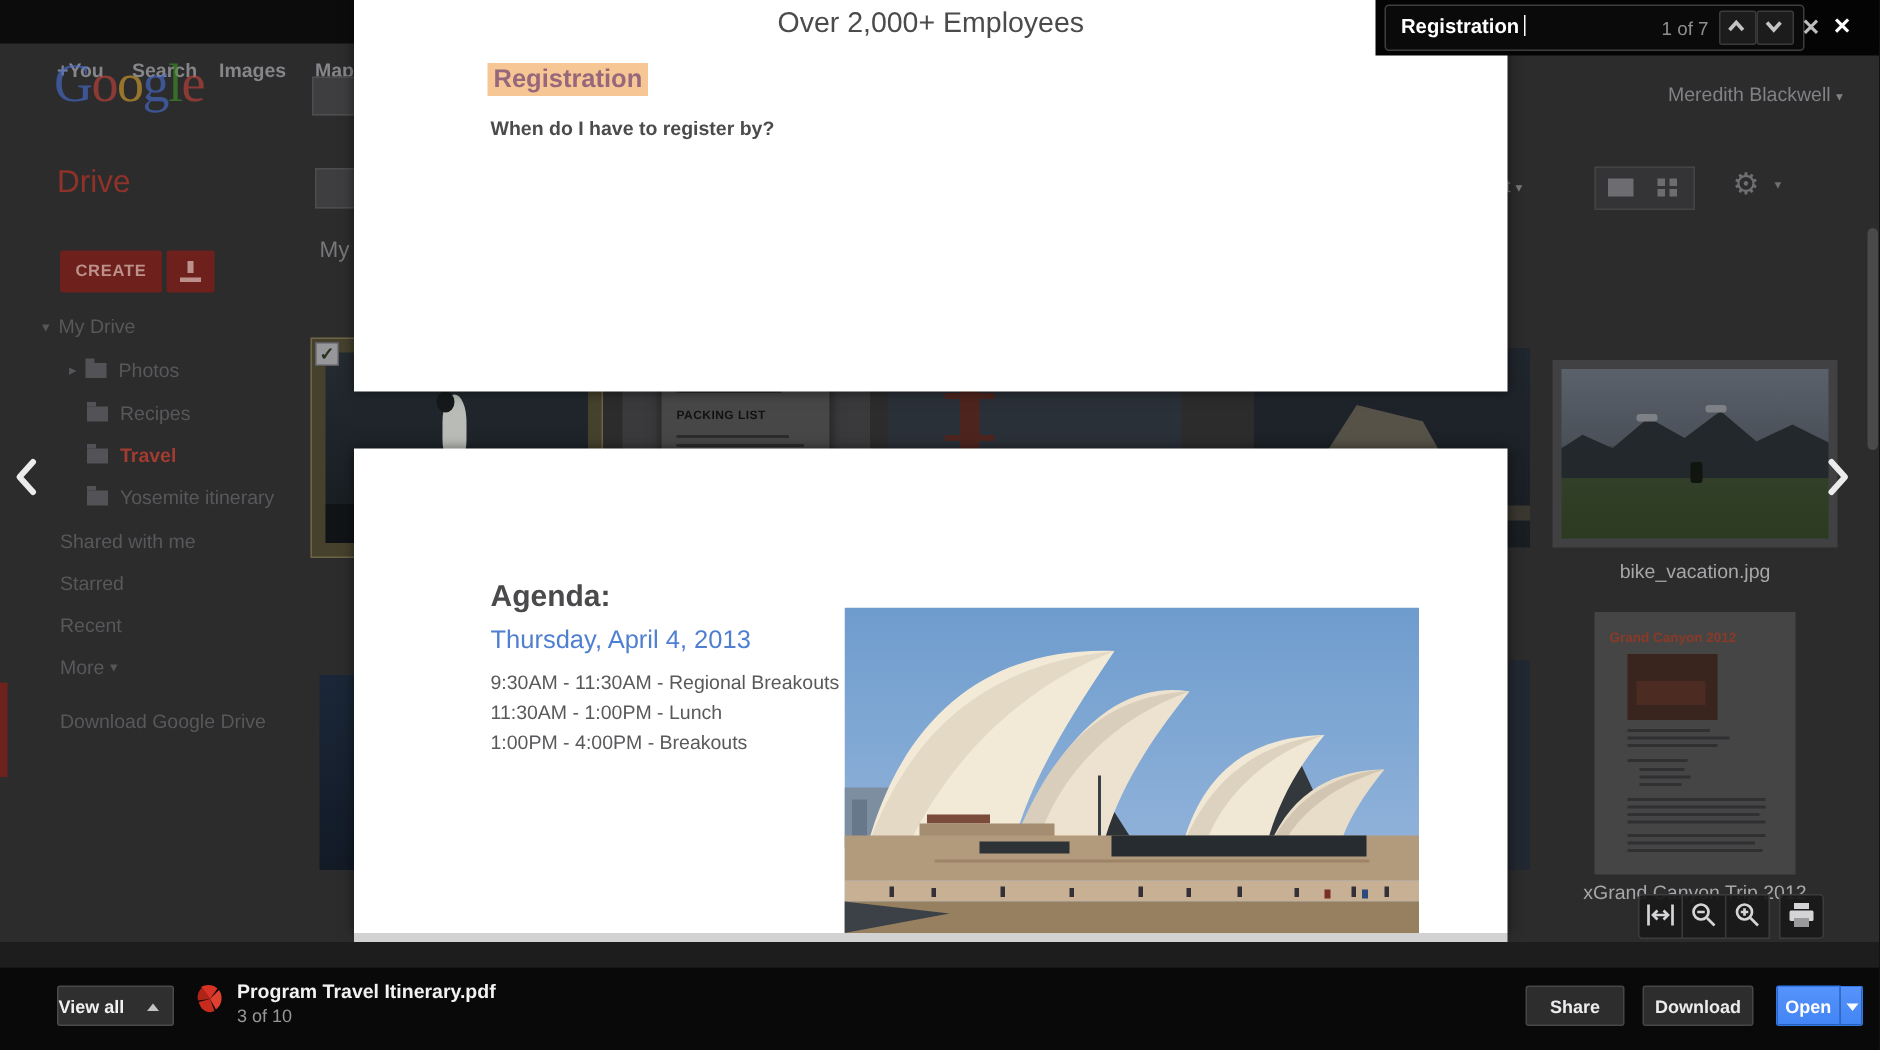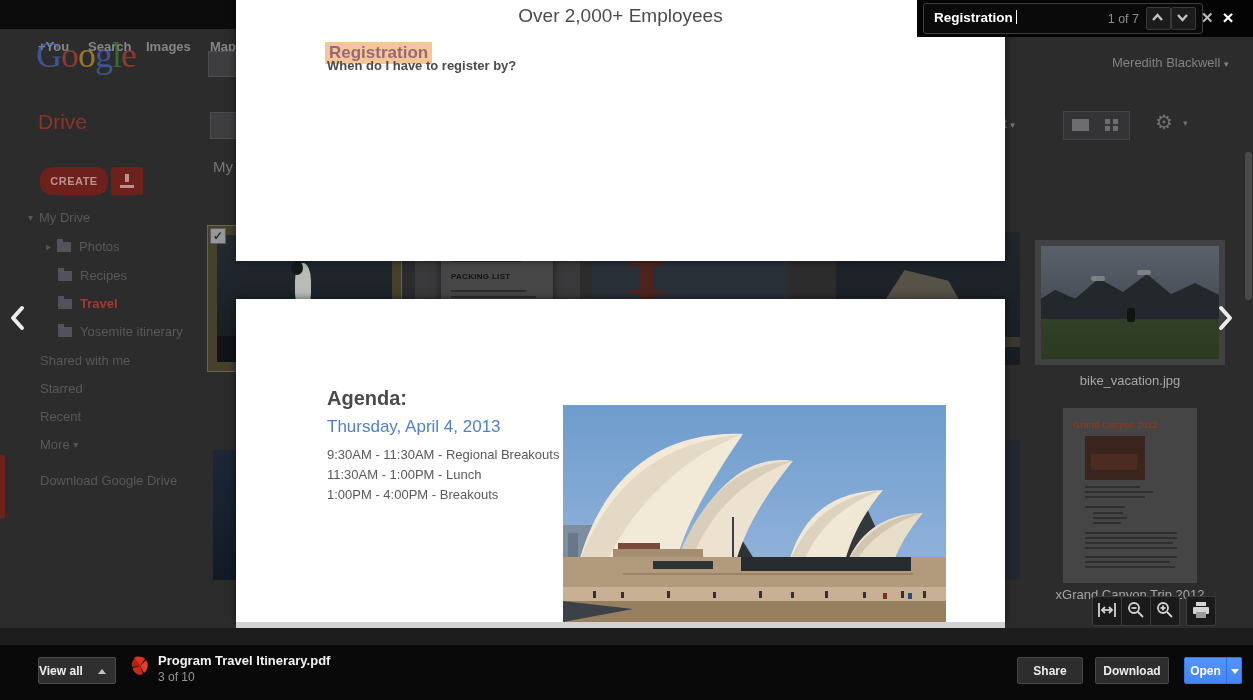--- a/index.html
+++ b/index.html
@@ -14,21 +14,21 @@
 
   .glogo{left:36px;top:34px;font-family:"Liberation Serif",serif;font-size:36px;font-weight:normal;letter-spacing:-1px;opacity:.62;z-index:1;}
   .glogo span:nth-child(1){color:#4a6fd4}.glogo span:nth-child(2){color:#c6443a}
   .glogo span:nth-child(3){color:#d9a32a}.glogo span:nth-child(4){color:#4a6fd4}
   .glogo span:nth-child(5){color:#3f9427}.glogo span:nth-child(6){color:#c6443a}
 
   .gsearchbox{left:208px;top:51px;width:29px;height:24px;background:#3e3e40;border:1px solid #4d4d4f;z-index:1;}
   .dsearchbox{left:210px;top:112px;width:27px;height:25px;background:#3e3e40;border:1px solid #4d4d4f;z-index:1;}
   .drive-word{left:38px;top:110px;font-size:21px;color:#8f322a;z-index:1;}
 
-  .create-btn{left:40px;top:167px;width:68px;height:28px;background:#6e211c;border-radius:12px;color:#bd918b;
+  .create-btn{left:40px;top:167px;width:68px;height:28px;background:#6e211c;border-radius:2px;color:#bd918b;
     font-size:11px;font-weight:bold;letter-spacing:.5px;text-align:center;line-height:28px;z-index:1;}
   .upload-btn{left:111px;top:167px;width:32px;height:28px;background:#6e211c;border-radius:2px;z-index:1;}
   .upload-glyph{position:absolute;left:9px;top:7px;width:14px;height:14px;}
   .upload-glyph::before{content:"";position:absolute;left:5px;top:0;width:4px;height:8px;background:#bd918b;}
   .upload-glyph::after{content:"";position:absolute;left:0;bottom:0;width:14px;height:3px;background:#bd918b;}
 
   .snav{z-index:1;font-size:13px;color:#58585b;}
   .snav .tri{display:inline-block;color:#55555a;font-size:10px;margin-right:6px;vertical-align:1px;}
   .folder-ic{display:inline-block;position:relative;width:14px;height:10px;background:#525257;margin-right:8px;vertical-align:-1px;}
   .folder-ic::before{content:"";position:absolute;left:0;top:-3px;width:6px;height:3px;background:#525257;}
@@ -86,21 +86,21 @@
   .bg-scrollbar{left:1245px;top:152px;width:7px;height:148px;background:#4a4a4c;border-radius:4px;z-index:1;}
 
   
   .page{background:#fff;box-shadow:0 0 8px rgba(0,0,0,.55);z-index:10;}
   .page1{left:236px;top:0;width:769px;height:261px;}
   .page2{left:236px;top:299px;width:769px;height:323px;}
   .page3strip{left:236px;top:622px;width:769px;height:6px;background:#d2d2d2;z-index:10;}
 
   .doc-title{position:absolute;left:0;top:5px;width:100%;text-align:center;font-size:19px;color:#4b4b4d;}
   .doc-h1{position:absolute;left:89px;top:42px;background:#f6c794;color:#97687c;font-weight:bold;font-size:17px;padding:1px 4px;}
-  .doc-q{position:absolute;left:91px;top:58px;font-size:13px;font-weight:bold;color:#4b4b4d;text-align:right;}
+  .doc-q{position:absolute;left:91px;top:78px;font-size:13px;font-weight:bold;color:#4b4b4d;text-align:right;}
   .doc-para{position:absolute;left:91px;top:90px;width:610px;font-size:13px;color:#59595b;line-height:20px;}
   .hl{background:#f8f29c;color:#8e8e4a;}
 
   .agenda-h{position:absolute;left:91px;top:88px;font-size:20px;font-weight:bold;color:#4a4a4c;}
   .agenda-date{position:absolute;left:91px;top:118px;font-size:17px;color:#4f7fd0;}
   .agenda-lines{position:absolute;left:91px;top:146px;font-size:13px;color:#59595b;line-height:20px;}
   .opera{position:absolute;left:327px;top:106px;width:383px;height:217px;}
 
   
   .findbar{left:917px;top:0;width:336px;height:37px;background:#040404;z-index:20;}

